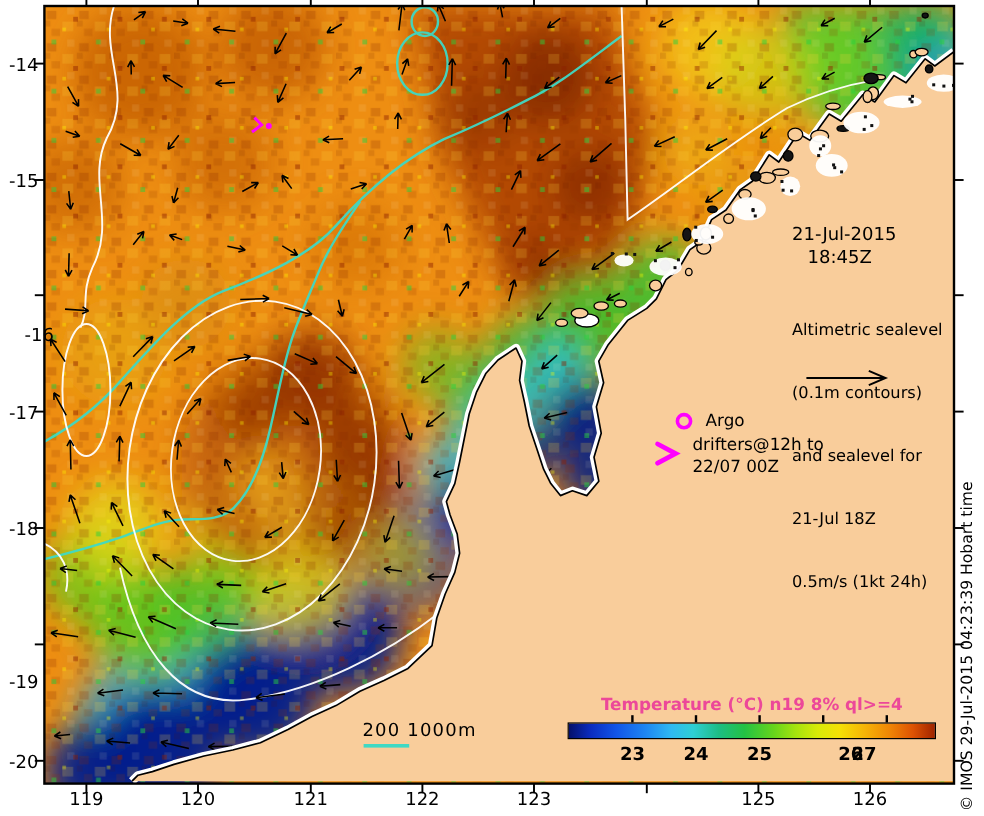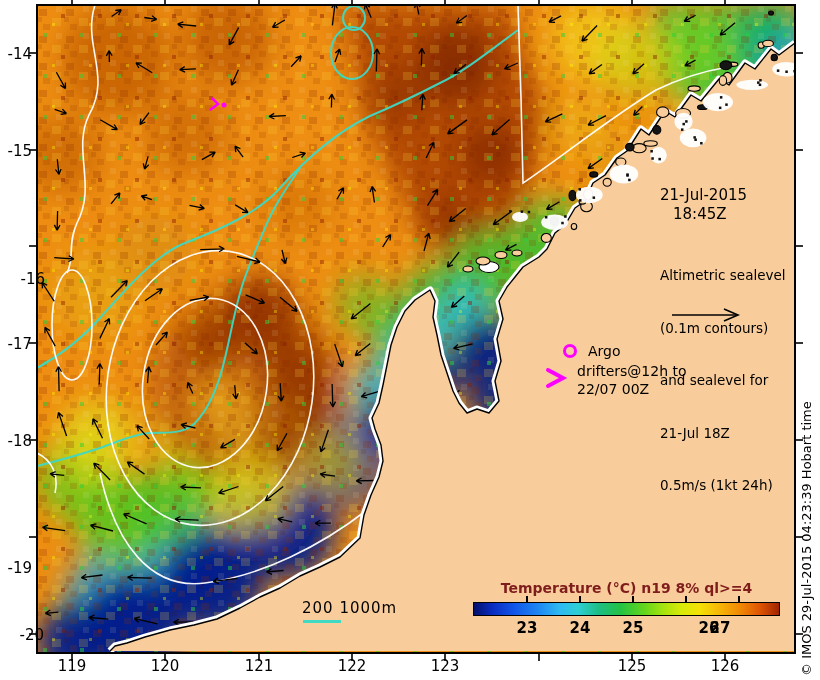--- a/index.html
+++ b/index.html
@@ -18,21 +18,21 @@
   .xlab{width:44px;text-align:center;}
   .ylab{width:31px;text-align:right;}
   #colorbar{position:absolute;left:473px;top:602px;width:307px;height:14px;
     border:1.5px solid #000;box-sizing:border-box;
     background:linear-gradient(to right,#04106a 0%,#0a2cc0 6%,#1155e8 13%,
       #1e86f2 21%,#2fb9f2 28%,#2ecfd4 34%,#1dbd84 41%,#23c244 48%,#66d51c 56%,
       #a5e30e 62%,#d8ea08 68%,#f4e106 74%,#f6b307 81%,#ef8305 88%,#dd5203 94%,#a02400 100%);}
   .cbtick{position:absolute;width:2px;height:6px;background:#000;top:596px;}
   .cbnum{position:absolute;top:619px;width:30px;text-align:center;font-size:15px;font-weight:bold;}
   #cbtitle{position:absolute;left:473px;top:580px;width:307px;text-align:center;
-    font-size:14px;font-weight:bold;color:#7f1d1d;}
+    font-size:14px;font-weight:bold;color:#ec4899;}
   #credit{position:absolute;left:799px;top:676px;font-size:13px;white-space:nowrap;
     transform:rotate(-90deg);transform-origin:0 0;}
   #bathyline{position:absolute;left:303px;top:620px;width:38px;height:2.5px;background:#3fd9c4;}
 </style>
 </head>
 <body>
 
 <div id="fig">
 
   <svg id="mapsvg" width="758" height="648" viewBox="0 0 758 648">
@@ -434,16 +434,16 @@
   <div class="ticklabel xlab" style="left:423px;top:657px;">123</div>
   <div class="ticklabel xlab" style="left:517px;top:691px;">124</div>
   <div class="ticklabel xlab" style="left:610px;top:657px;">125</div>
   <div class="ticklabel xlab" style="left:703px;top:657px;">126</div>
   <div class="ticklabel ylab" style="left:1px;top:45px;">-14</div>
   <div class="ticklabel ylab" style="left:1px;top:142px;">-15</div>
   <div class="ticklabel ylab" style="left:14px;top:238px;margin-top:32px;">-16</div>
   <div class="ticklabel ylab" style="left:1px;top:335px;">-17</div>
   <div class="ticklabel ylab" style="left:1px;top:432px;">-18</div>
   <div class="ticklabel ylab" style="left:1px;top:529px;margin-top:30px;">-19</div>
-  <div class="ticklabel ylab" style="left:1px;top:626px;padding-left:12px;">-20</div>
+  <div class="ticklabel ylab" style="left:1px;top:626px;">-20</div>
 
   <div id="credit">© IMOS 29-Jul-2015 04:23:39 Hobart time</div>
 </div>
 
 </body></html>

